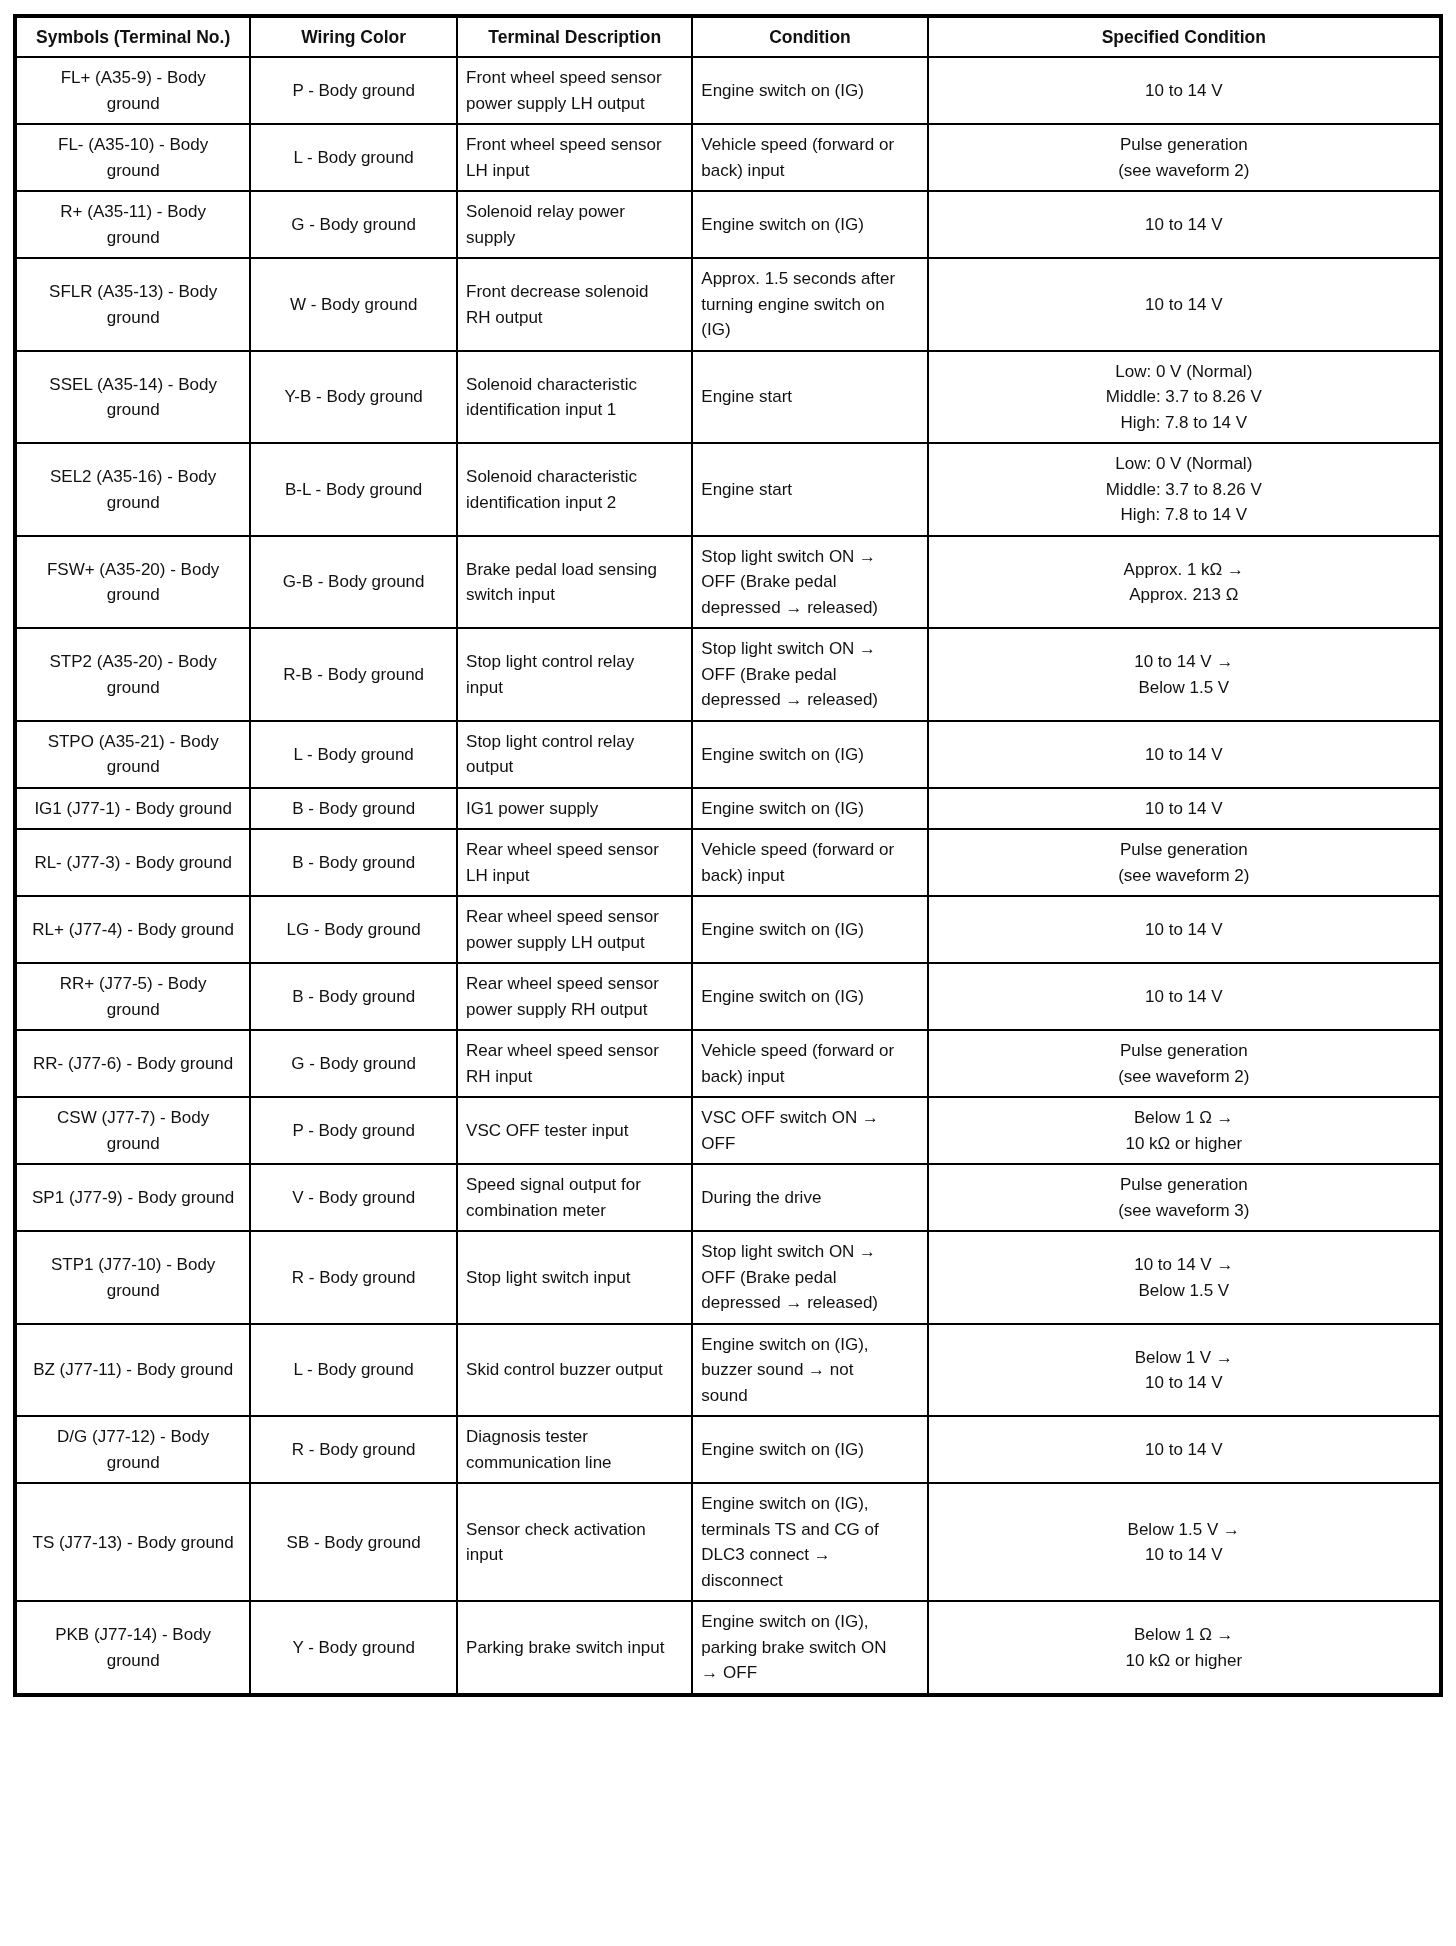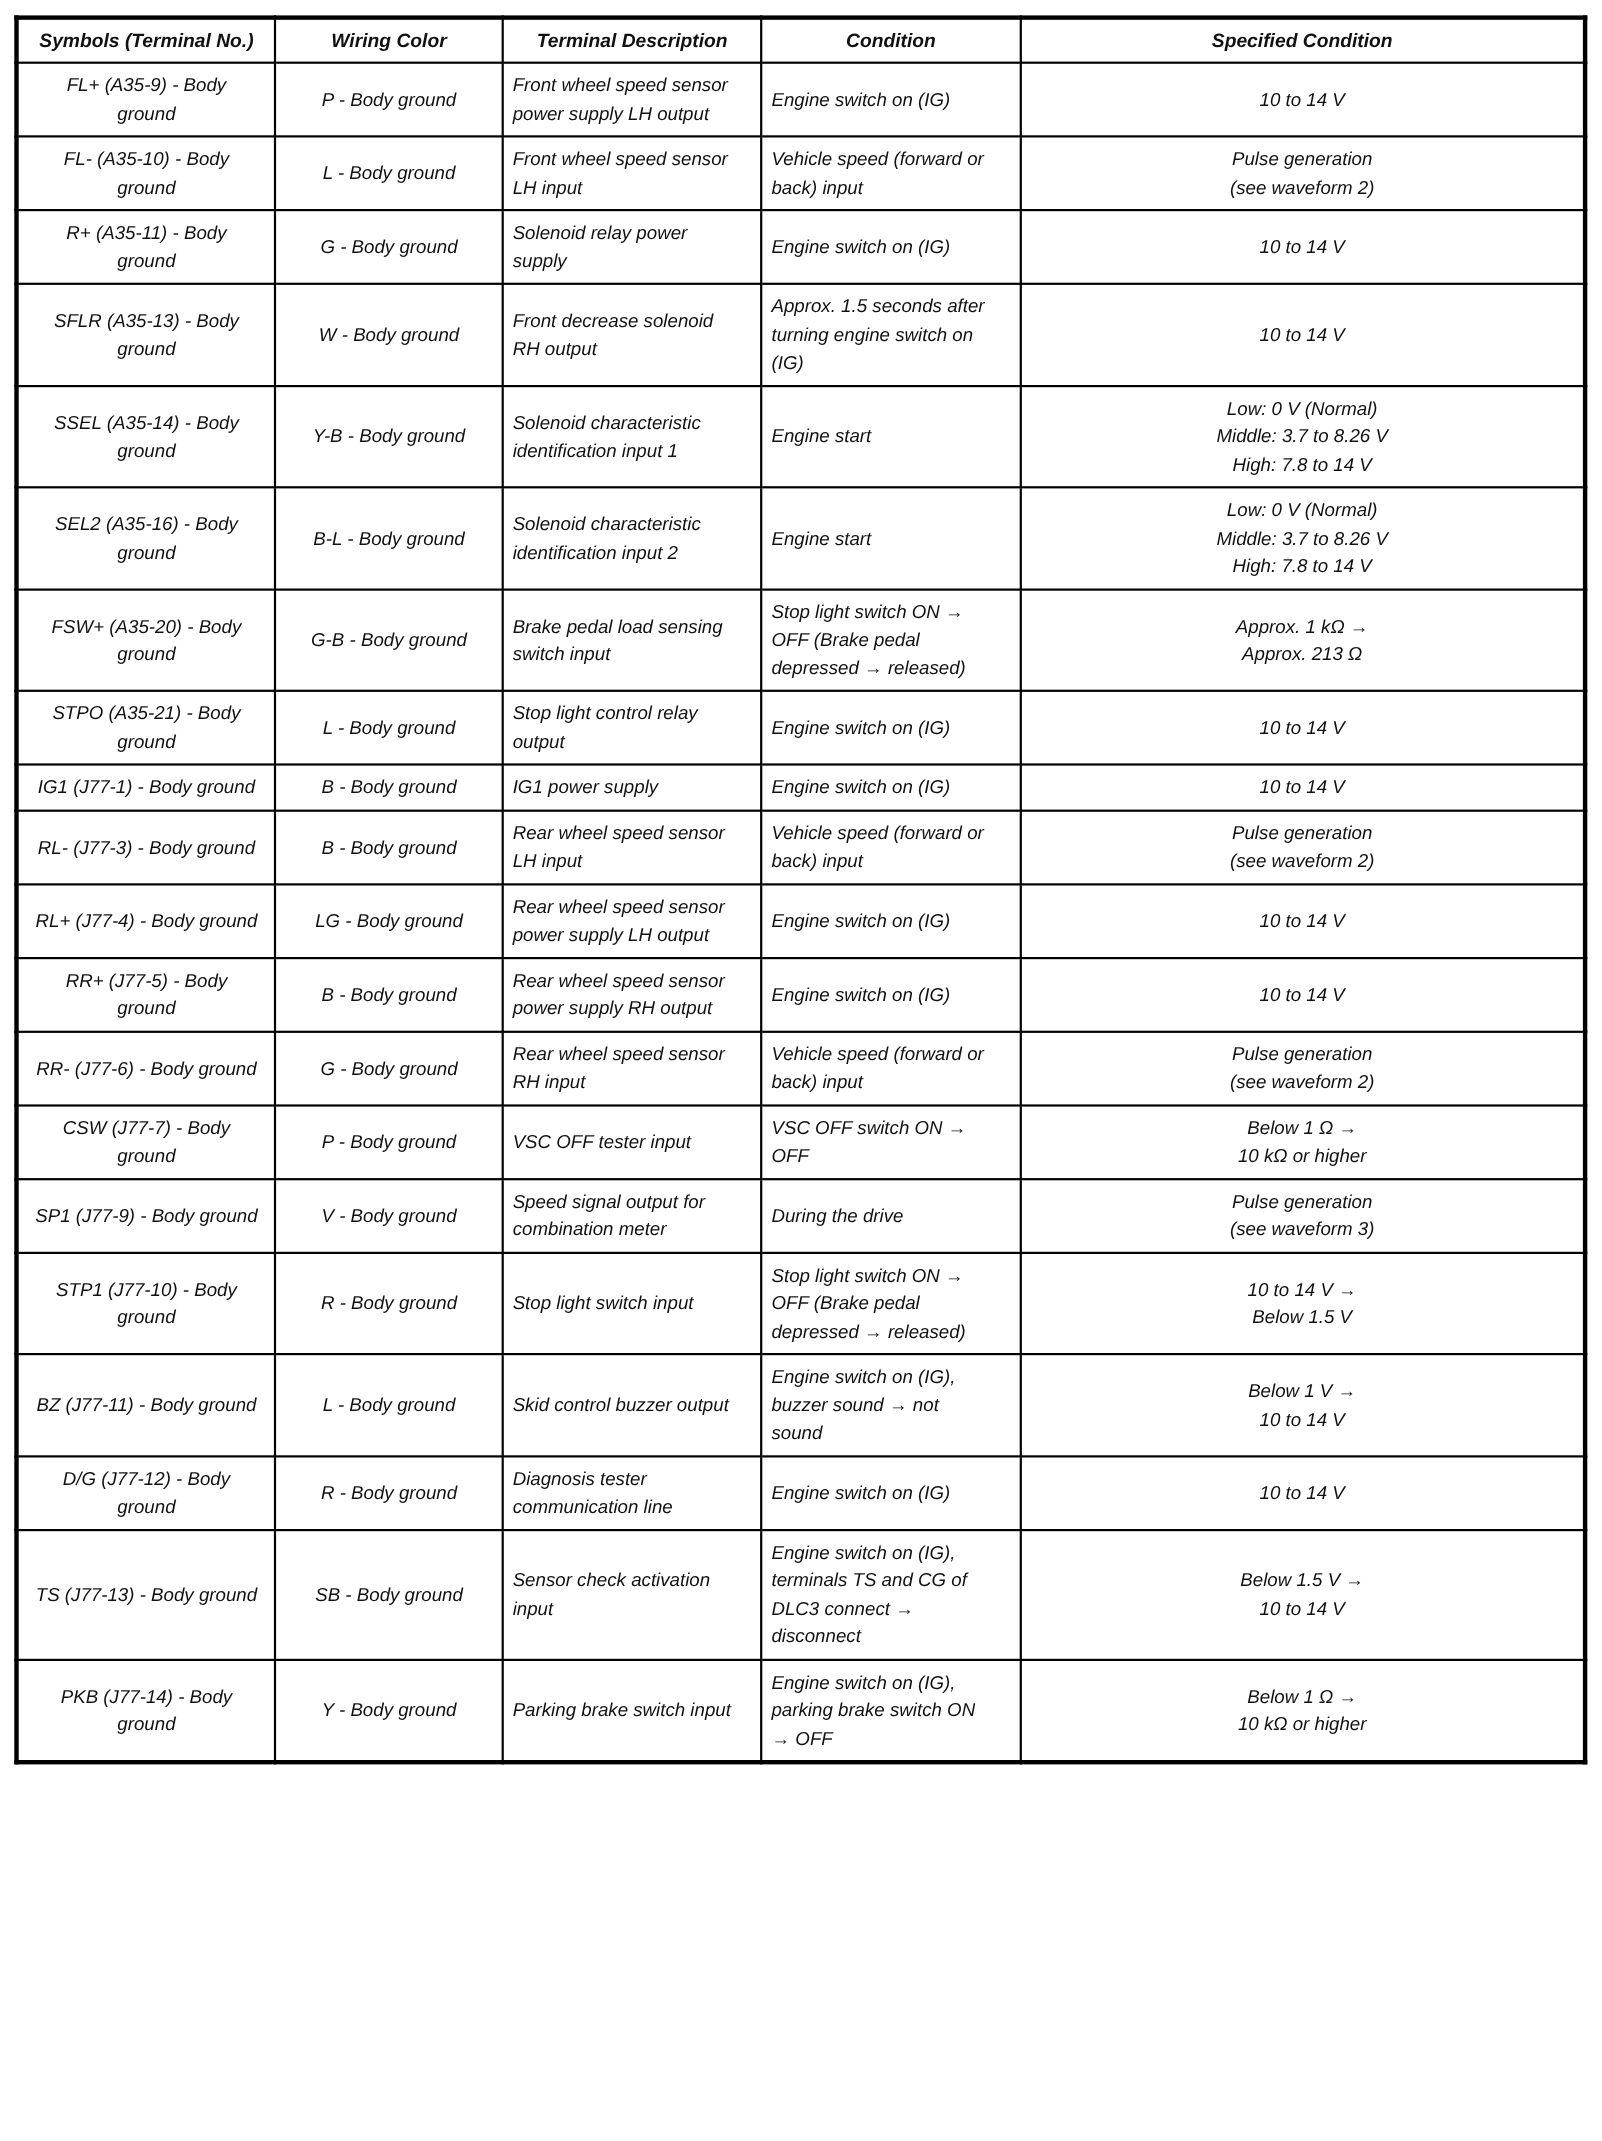--- a/index.html
+++ b/index.html
@@ -10,21 +10,20 @@
   body {
     font-family: "Liberation Sans", "DejaVu Sans", sans-serif;
     color: #111111;
   }
   .page {
     width: 1456px;
     min-height: 1946px;
     box-sizing: border-box;
     padding: 14px 13px;
     background: #ffffff;
-    font-style: italic;
   }
   table.spec {
     width: 100%;
     border-collapse: collapse;
     table-layout: fixed;
     border: 4px solid #000000;
     background: #ffffff;
   }
   col.w1 { width: 16.5%; }
   col.w2 { width: 14.5%; }
@@ -140,20 +139,32 @@
           <td class="c">G-B - Body ground</td>
           <td class="l">Brake pedal load sensing
 switch input</td>
           <td class="l">Stop light switch ON →
 OFF (Brake pedal
 depressed → released)</td>
           <td class="c">Approx. 1 kΩ →
 Approx. 213 Ω</td>
         </tr>
         <tr>
+          <td class="c">STP2 (A35-20) - Body
+ground</td>
+          <td class="c">R-B - Body ground</td>
+          <td class="l">Stop light control relay
+input</td>
+          <td class="l">Stop light switch ON →
+OFF (Brake pedal
+depressed → released)</td>
+          <td class="c">10 to 14 V →
+Below 1.5 V</td>
+        </tr>
+        <tr>
           <td class="c">STPO (A35-21) - Body
 ground</td>
           <td class="c">L - Body ground</td>
           <td class="l">Stop light control relay
 output</td>
           <td class="l">Engine switch on (IG)</td>
           <td class="c">10 to 14 V</td>
         </tr>
         <tr>
           <td class="c">IG1 (J77-1) - Body ground</td>

